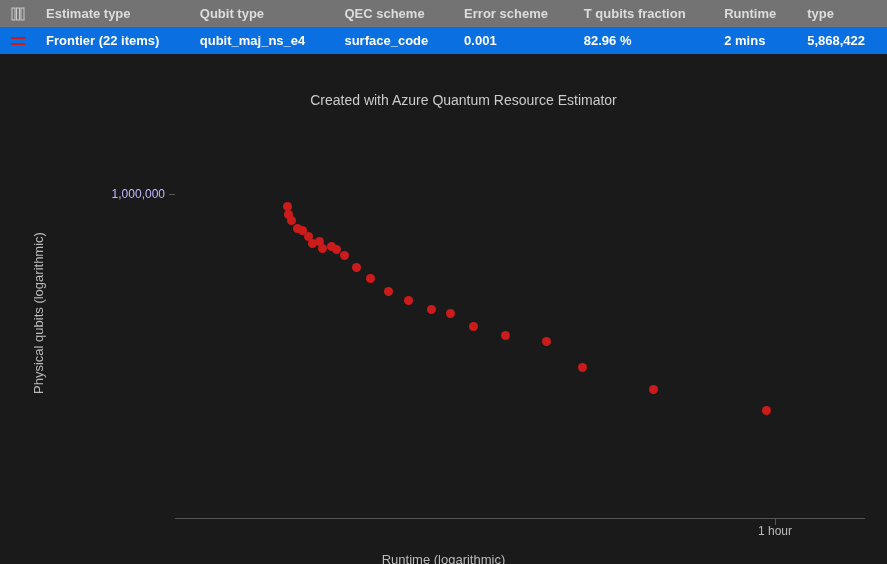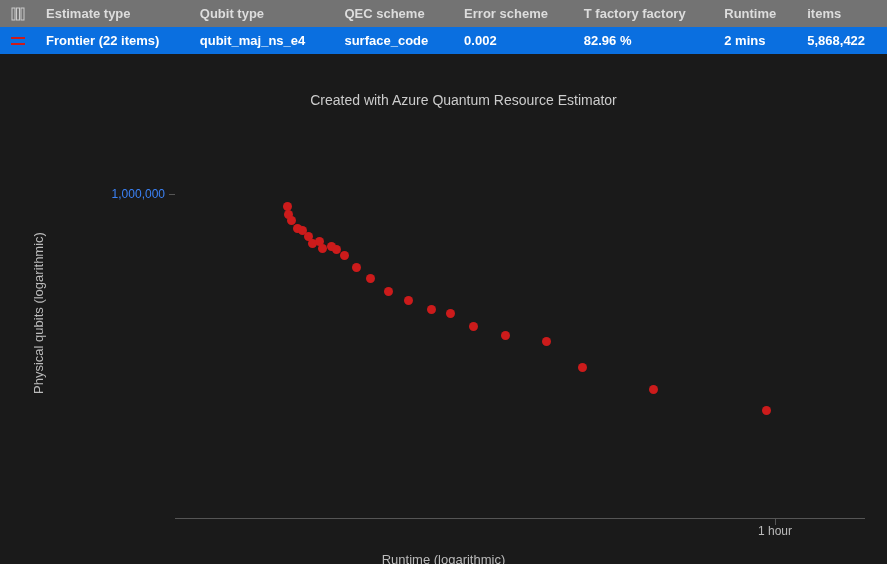--- a/index.html
+++ b/index.html
@@ -96,21 +96,21 @@
     bottom: 0;
     width: 100%;
     height: 0;
     border-bottom: 1px solid #555;
   }
   .ytick {
     position: absolute;
     right: 700px; 
     text-align: right;
     font-size: 12px;
-    color: #3b82f6;
+    color: #c4b5fd;
     transform: translateY(-50%);
     white-space: nowrap;
   }
   .ytick .tickmark {
     position: absolute;
     right: -10px;
     top: 50%;
     width: 6px;
     height: 0;
     border-top: 1px solid #555;
@@ -152,39 +152,39 @@
             <rect x="1" y="1" width="3" height="12" fill="none" stroke="#ccc" stroke-width="1"></rect>
             <rect x="5.5" y="1" width="3" height="12" fill="none" stroke="#ccc" stroke-width="1"></rect>
             <rect x="10" y="1" width="3" height="12" fill="none" stroke="#ccc" stroke-width="1"></rect>
           </svg>
         </span>
       </th>
       <th>Estimate type</th>
       <th>Qubit type</th>
       <th>QEC scheme</th>
       <th>Error scheme</th>
-      <th>T factory factory</th>
+      <th>T qubits fraction</th>
       <th>Runtime</th>
-      <th>items</th>
+      <th>type</th>
     </tr>
   </thead>
   <tbody>
     <tr class="selected">
       <td class="first">
         <span class="legend-icon">
           <svg width="14" height="10" viewBox="0 0 14 10">
             <line x1="0" y1="2" x2="14" y2="2" stroke="#cc1b1b" stroke-width="2"></line>
             <line x1="0" y1="8" x2="14" y2="8" stroke="#cc1b1b" stroke-width="2"></line>
           </svg>
         </span>
       </td>
       <td>Frontier (22 items)</td>
       <td>qubit_maj_ns_e4</td>
       <td>surface_code</td>
-      <td>0.002</td>
+      <td>0.001</td>
       <td>82.96 %</td>
       <td>2 mins</td>
       <td>5,868,422</td>
     </tr>
   </tbody>
 </table>
 
 <div class="chart-wrap">
   <div class="chart-title">Created with Azure Quantum Resource Estimator</div>
   <div class="ylabel">Physical qubits (logarithmic)</div>

